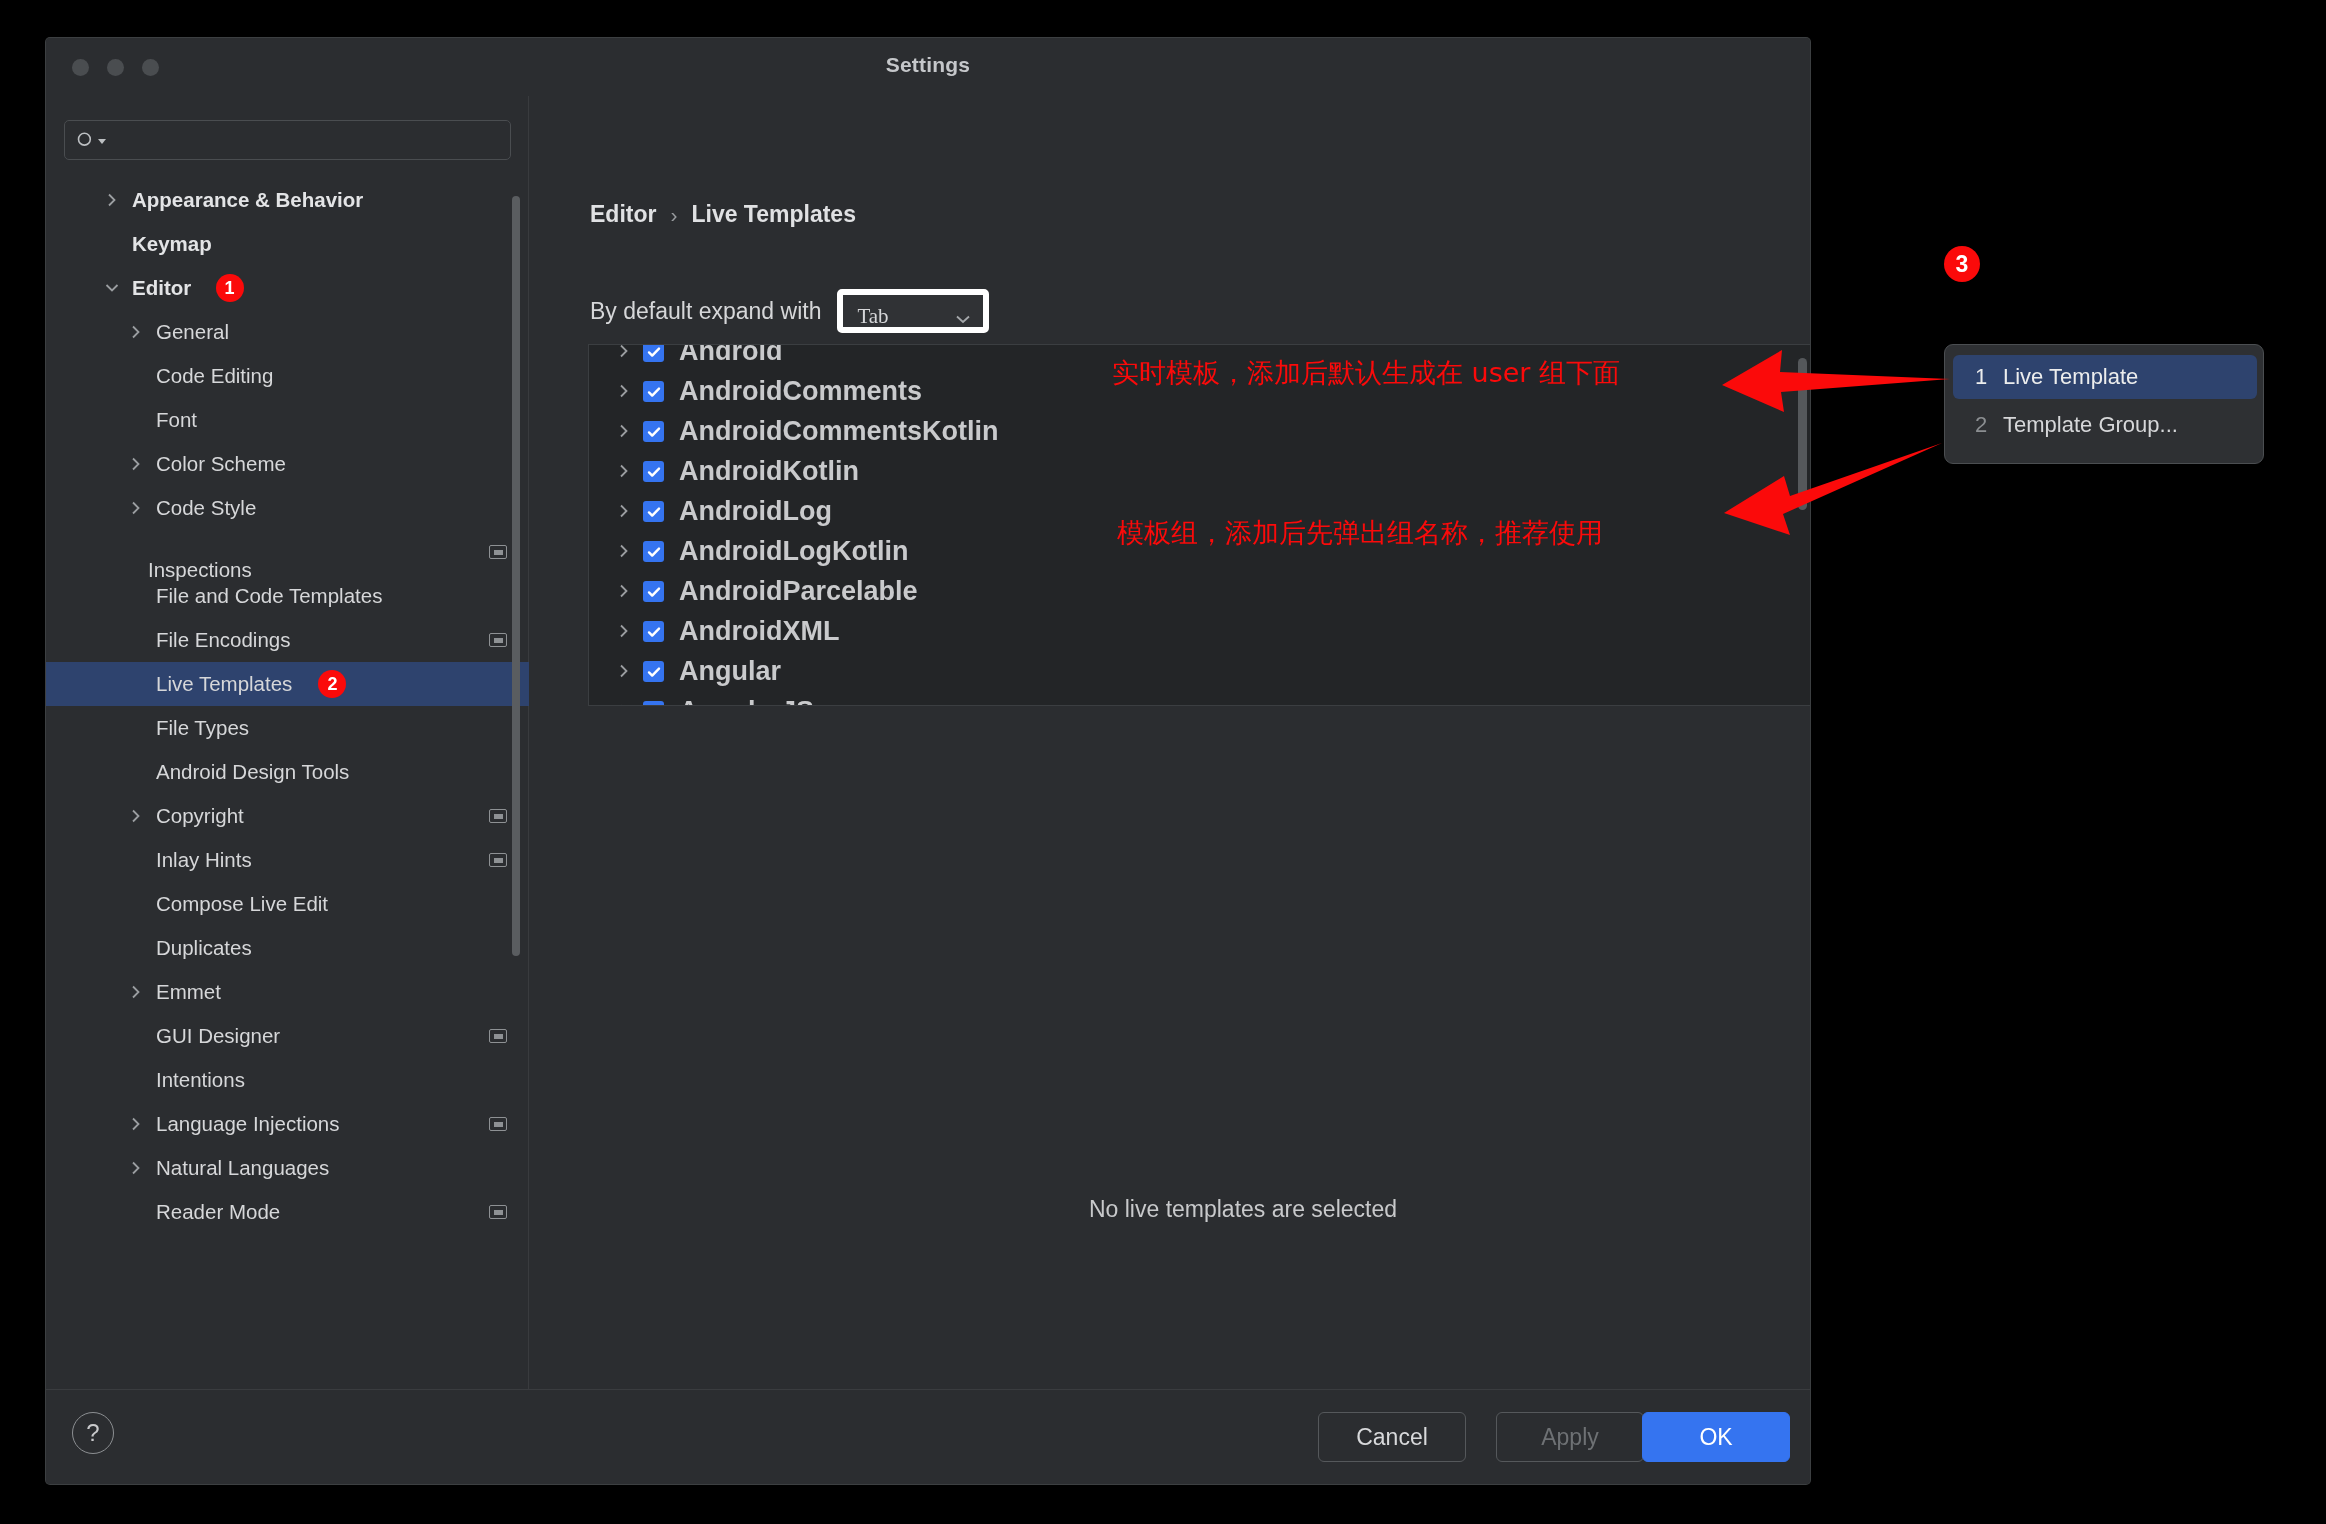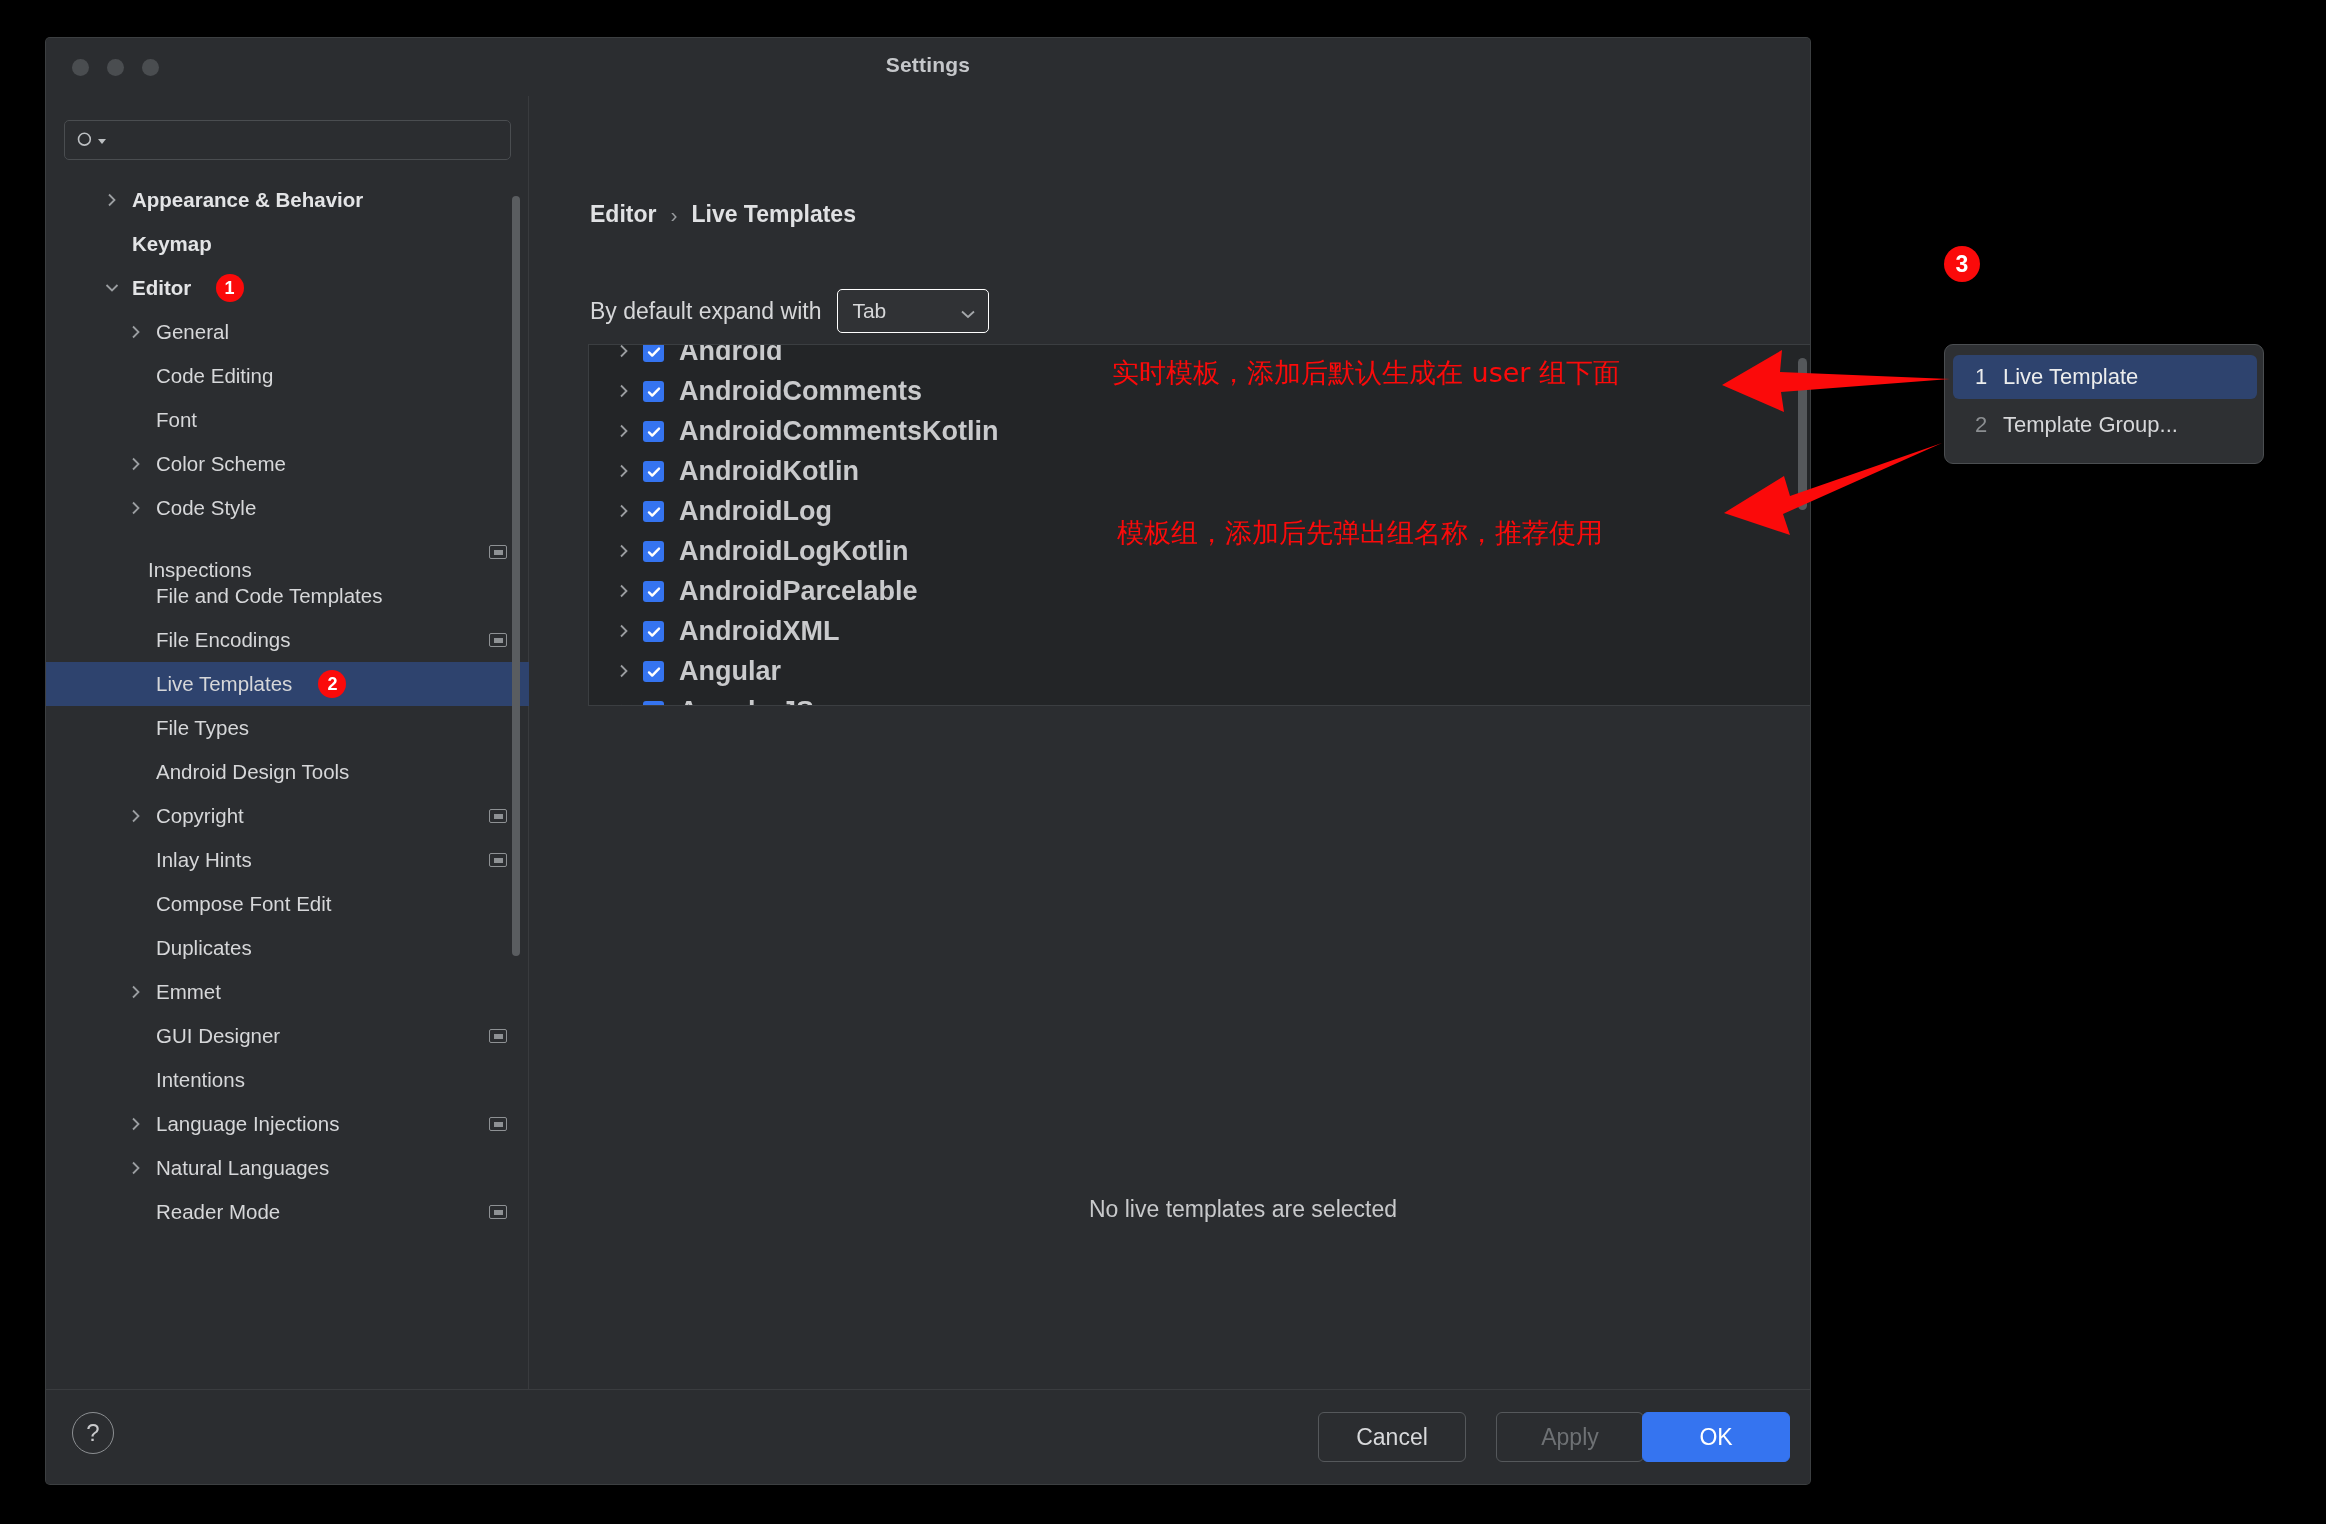--- a/index.html
+++ b/index.html
@@ -131,22 +131,23 @@
   .nav-arrows div { width: 30px; height: 24px; color: #64676a; }
 
   .expand-row {
     position: absolute; left: 60px; top: 193px;
     display: flex; align-items: center; gap: 16px;
   }
   .expand-row .lbl { font-size: 23px; color: #d6d7d9; }
   .combo {
     width: 152px; height: 44px;
     background: #303235;
-    border: 1px solid #ffffff; border-radius: 5px;
+    border: 6px solid #ffffff; border-radius: 5px;
     position: relative;
+    font-family: Liberation Serif, serif;
   }
   .combo .val {
     position: absolute; left: 14px; top: 9px;
     font-size: 21px; color: #d6d7d9;
   }
   .combo .chev {
     position: absolute; right: 12px; top: 16px;
     width: 16px; height: 12px; color: #a5a8ab;
   }
 
@@ -397,21 +398,21 @@
             <i></i>
           </span>
         </div>
         <div class="tree-row">
           <span class="tw-label" style="left: 110px;">Inlay Hints</span>
           <span class="tw-chip">
             <i></i>
           </span>
         </div>
         <div class="tree-row">
-          <span class="tw-label" style="left: 110px;">Compose Font Edit</span>
+          <span class="tw-label" style="left: 110px;">Compose Live Edit</span>
         </div>
         <div class="tree-row">
           <span class="tw-label" style="left: 110px;">Duplicates</span>
         </div>
         <div class="tree-row">
           <span class="tw-arrow" style="left: 80px;">
             <svg width="18" height="18" viewBox="0 0 18 18" fill="none" stroke="currentColor" stroke-width="1.8">
               <path d="M6 3.5 L11.5 9 L6 14.5"></path>
             </svg>
           </span>

